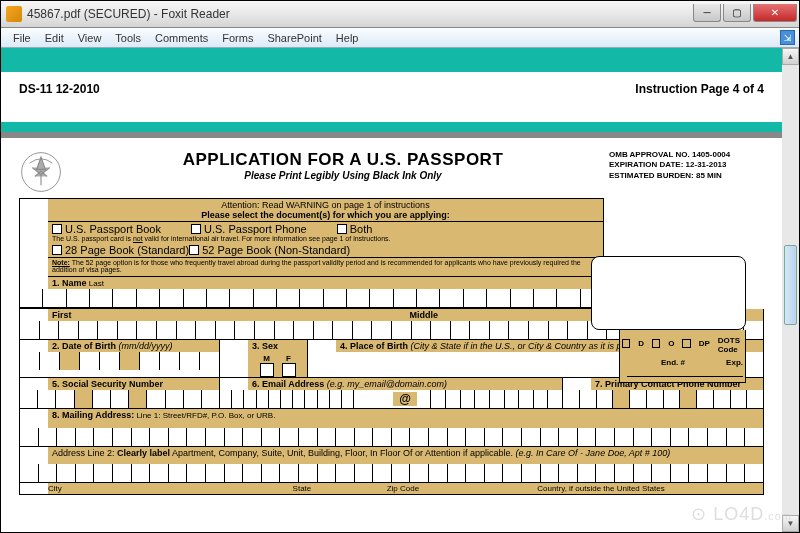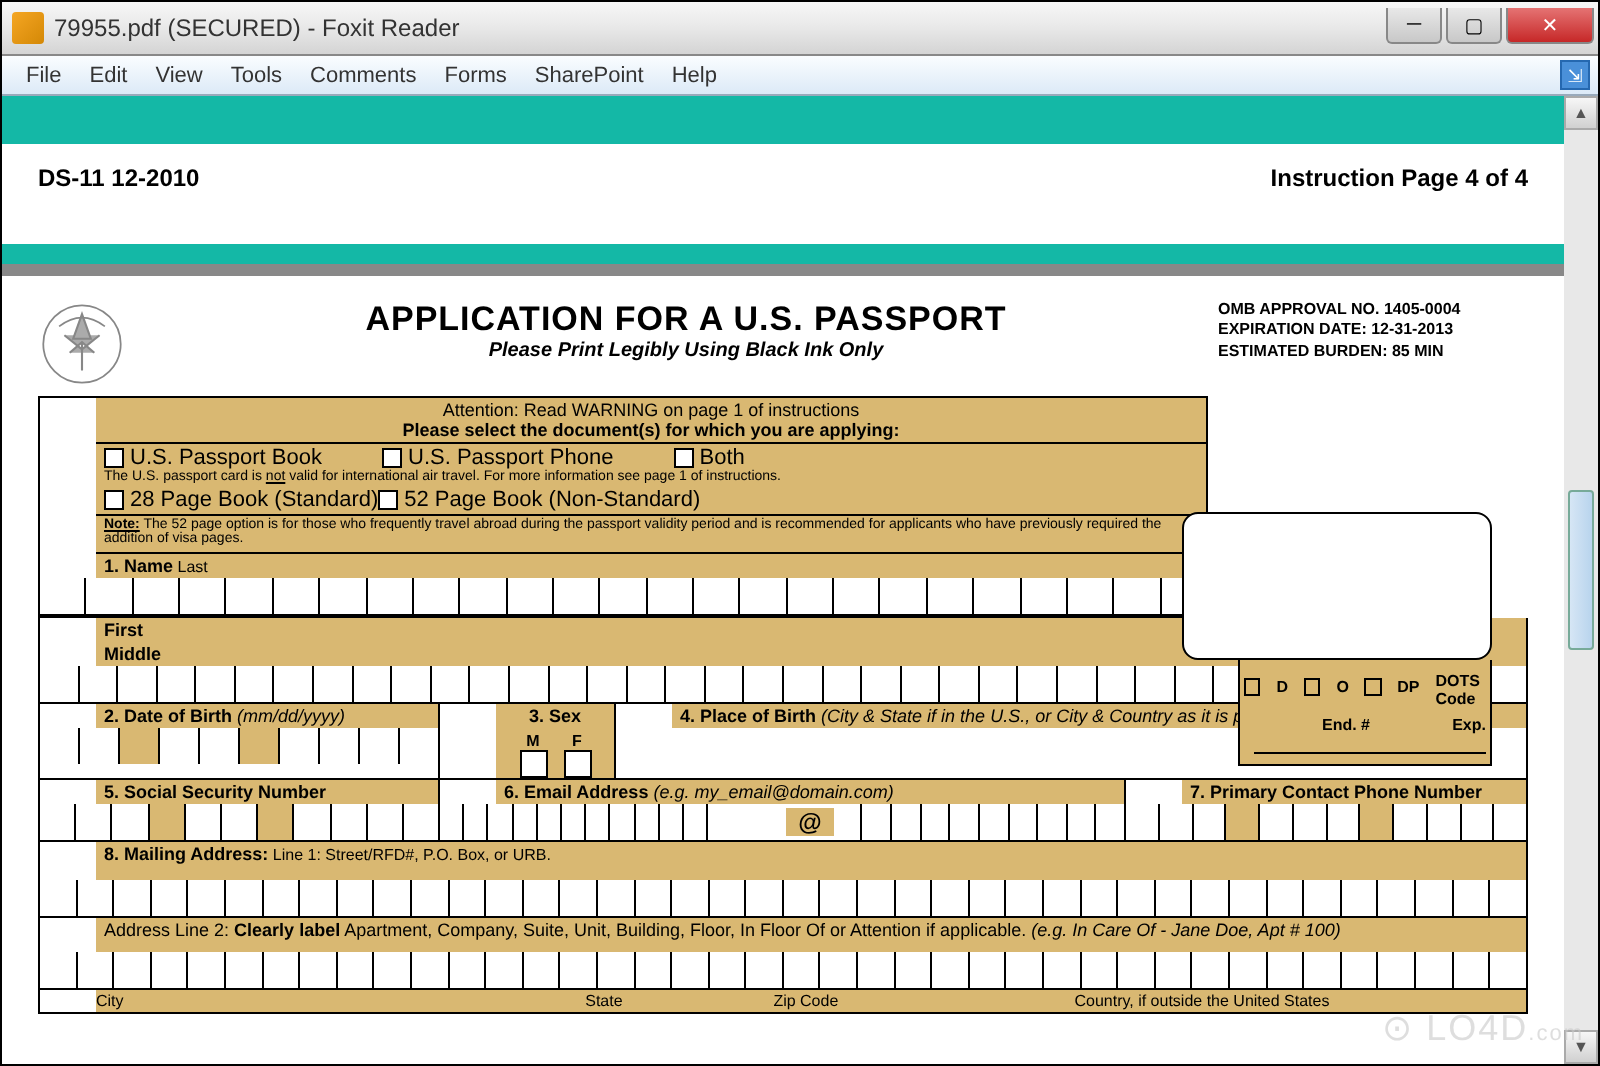--- a/index.html
+++ b/index.html
@@ -66,21 +66,21 @@
 
 .section-row { border-bottom: 1px solid #000; }
 .section-label { font-size: 9px; font-weight: bold; padding: 1px 4px; }
 .section-label .italic { font-style: italic; font-weight: normal; }
 .section-label .sublabel { font-weight: normal; font-size: 8px; }
 
 .cells { display: flex; height: 18px; }
 .cell { border-right: 1px solid #000; background: #fff; flex: 1; }
 .cell:last-child { border-right: none; }
 
-.dual-header { display: flex; flex-direction: column; }
+.dual-header { display: flex; }
 .dual-header > div { font-size: 9px; font-weight: bold; padding: 1px 4px; }
 
 .row-split { display: flex; }
 .row-split > div { border-right: 1px solid #000; }
 .row-split > div:last-child { border-right: none; }
 
 .sex-col { width: 60px; }
 .sex-boxes { display: flex; justify-content: center; gap: 8px; padding-top: 2px; font-size: 8px; font-weight: bold; }
 .sex-boxes .sb { text-align: center; }
 .sex-boxes .box { width: 14px; height: 14px; border: 1px solid #000; background: #fff; margin-top: 0; }
@@ -98,21 +98,21 @@
 .city-row { display: flex; font-size: 8px; padding: 1px 0; }
 .city-row > span { }
 </style>
 </head>
 <body>
 
 <div class="window">
 
   <div class="titlebar">
     <div class="titlebar-icon"></div>
-    <div class="titlebar-text">79955.pdf (SECURED) - Foxit Reader</div>
+    <div class="titlebar-text">45867.pdf (SECURED) - Foxit Reader</div>
     <div class="win-controls">
       <div class="win-btn win-min">─</div>
       <div class="win-btn win-max">▢</div>
       <div class="win-btn win-close">✕</div>
     </div>
   </div>
 
   <div class="menubar">
     <span class="menu-item">File</span>
     <span class="menu-item">Edit</span>
@@ -306,21 +306,21 @@
                     <div class="cell"></div>
                     <div class="cell"></div>
                     <div class="cell" style="background:#d9b872;"></div>
                     <div class="cell"></div>
                     <div class="cell"></div>
                     <div class="cell"></div>
                     <div class="cell"></div>
                   </div>
               </div>
               <div class="sex-col gold">
-                <div class="section-label" style="text-align:center;"><span>3.  Sex</span></div>
+                <div class="section-label" style=""><span>3.  Sex</span></div>
                 <div class="sex-boxes">
                   <div class="sb">
                       <div>M</div>
                       <div class="box"></div>
                     </div>
                   <div class="sb">
                       <div>F</div>
                       <div class="box"></div>
                     </div>
                 </div>

